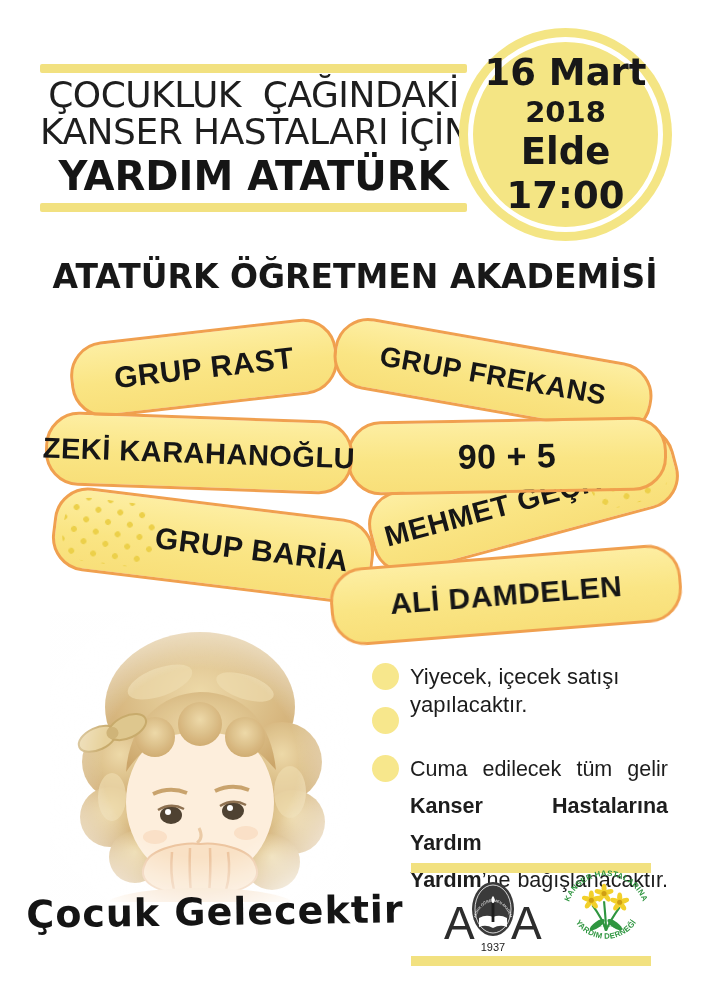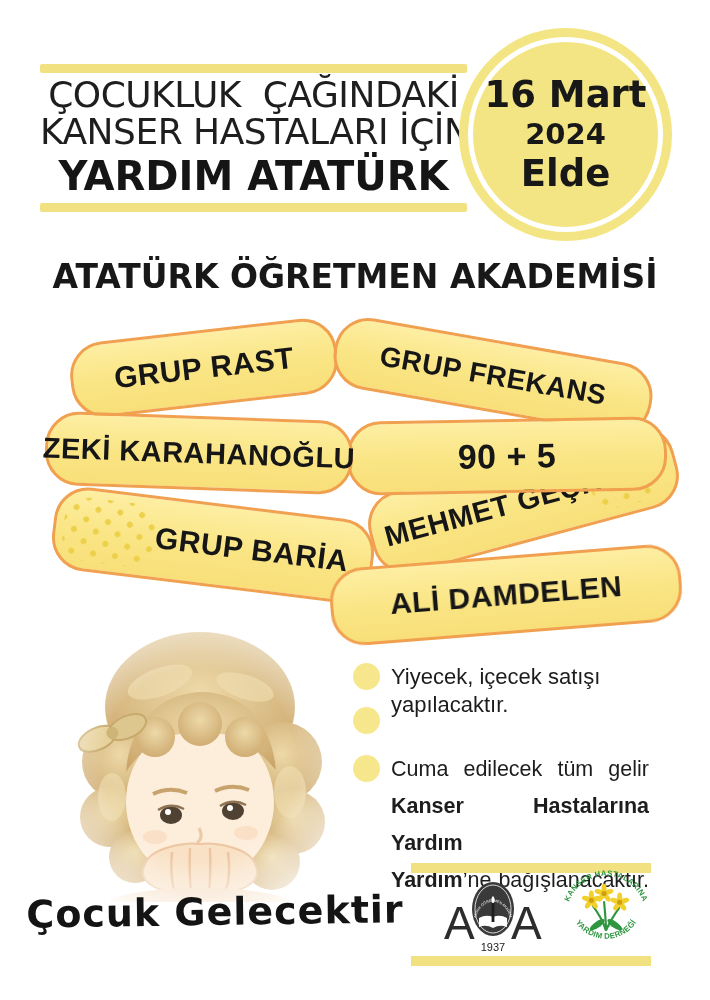--- a/index.html
+++ b/index.html
@@ -44,21 +44,21 @@
   .band-zeki span{font-size:29px;}
   .band-90{left:347px;top:419px;width:320px;height:74px;transform:rotate(-1deg);z-index:4;}
   .band-90 span{font-size:34px;}
   .band-baria{left:52px;top:503px;width:322px;height:84px;transform:rotate(7deg);z-index:5;}
   .band-baria span{font-size:30px;padding-left:78px;}
   .band-gecit{left:366px;top:458px;width:315px;height:84px;transform:rotate(-15deg);z-index:3;}
   .band-gecit span{font-size:29px;padding-right:58px;}
   .band-ali{left:330px;top:556px;width:352px;height:78px;transform:rotate(-4.5deg);z-index:7;}
   .band-ali span{font-size:30px;}
   
-  .info-item{position:absolute;left:353px;display:flex;gap:11px;align-items:flex-start;}
+  .info-item{position:absolute;left:372px;display:flex;gap:11px;align-items:flex-start;}
   .dot{width:27px;height:27px;border-radius:50%;background:#f7e78c;flex:0 0 auto;}
   .info-1{top:663px;}
   .info-2{top:700px;}
   .info-3{top:751px;}
   .info-text{font-size:22px;color:#1c1c1c;line-height:28px;}
   .price-line{display:block;white-space:nowrap;}
   .price{font-family:"DejaVu Sans",sans-serif;font-weight:700;font-size:32px;}
   .just-block{width:258px;}
   .jline{font-size:21.5px;line-height:37px;text-align:justify;text-align-last:justify;}
   .bold{font-weight:700;}
@@ -82,22 +82,23 @@
   <div class="rule rule-top"></div>
   <div class="title-block">
     <div class="title-l12">ÇOCUKLUK  ÇAĞINDAKİ</div>
     <div class="title-l12">KANSER HASTALARI İÇİN</div>
     <div class="title-l3">YARDIM ATATÜRK</div>
   </div>
   <div class="rule rule-mid"></div>
 
   <div class="badge">
     <div class="b-day">16 Mart</div>
-    <div class="b-year">2024</div>
+    <div class="b-year">2018</div>
     <div class="b-weekday">Elde</div>
+    <div class="b-time">17:00</div>
   </div>
 
   <div class="venue">ATATÜRK ÖĞRETMEN AKADEMİSİ</div>
 
   <div class="band band-rast">
     <span>GRUP RAST</span>
   </div>
   <div class="band band-frekans">
     <span>GRUP FREKANS</span>
   </div>

